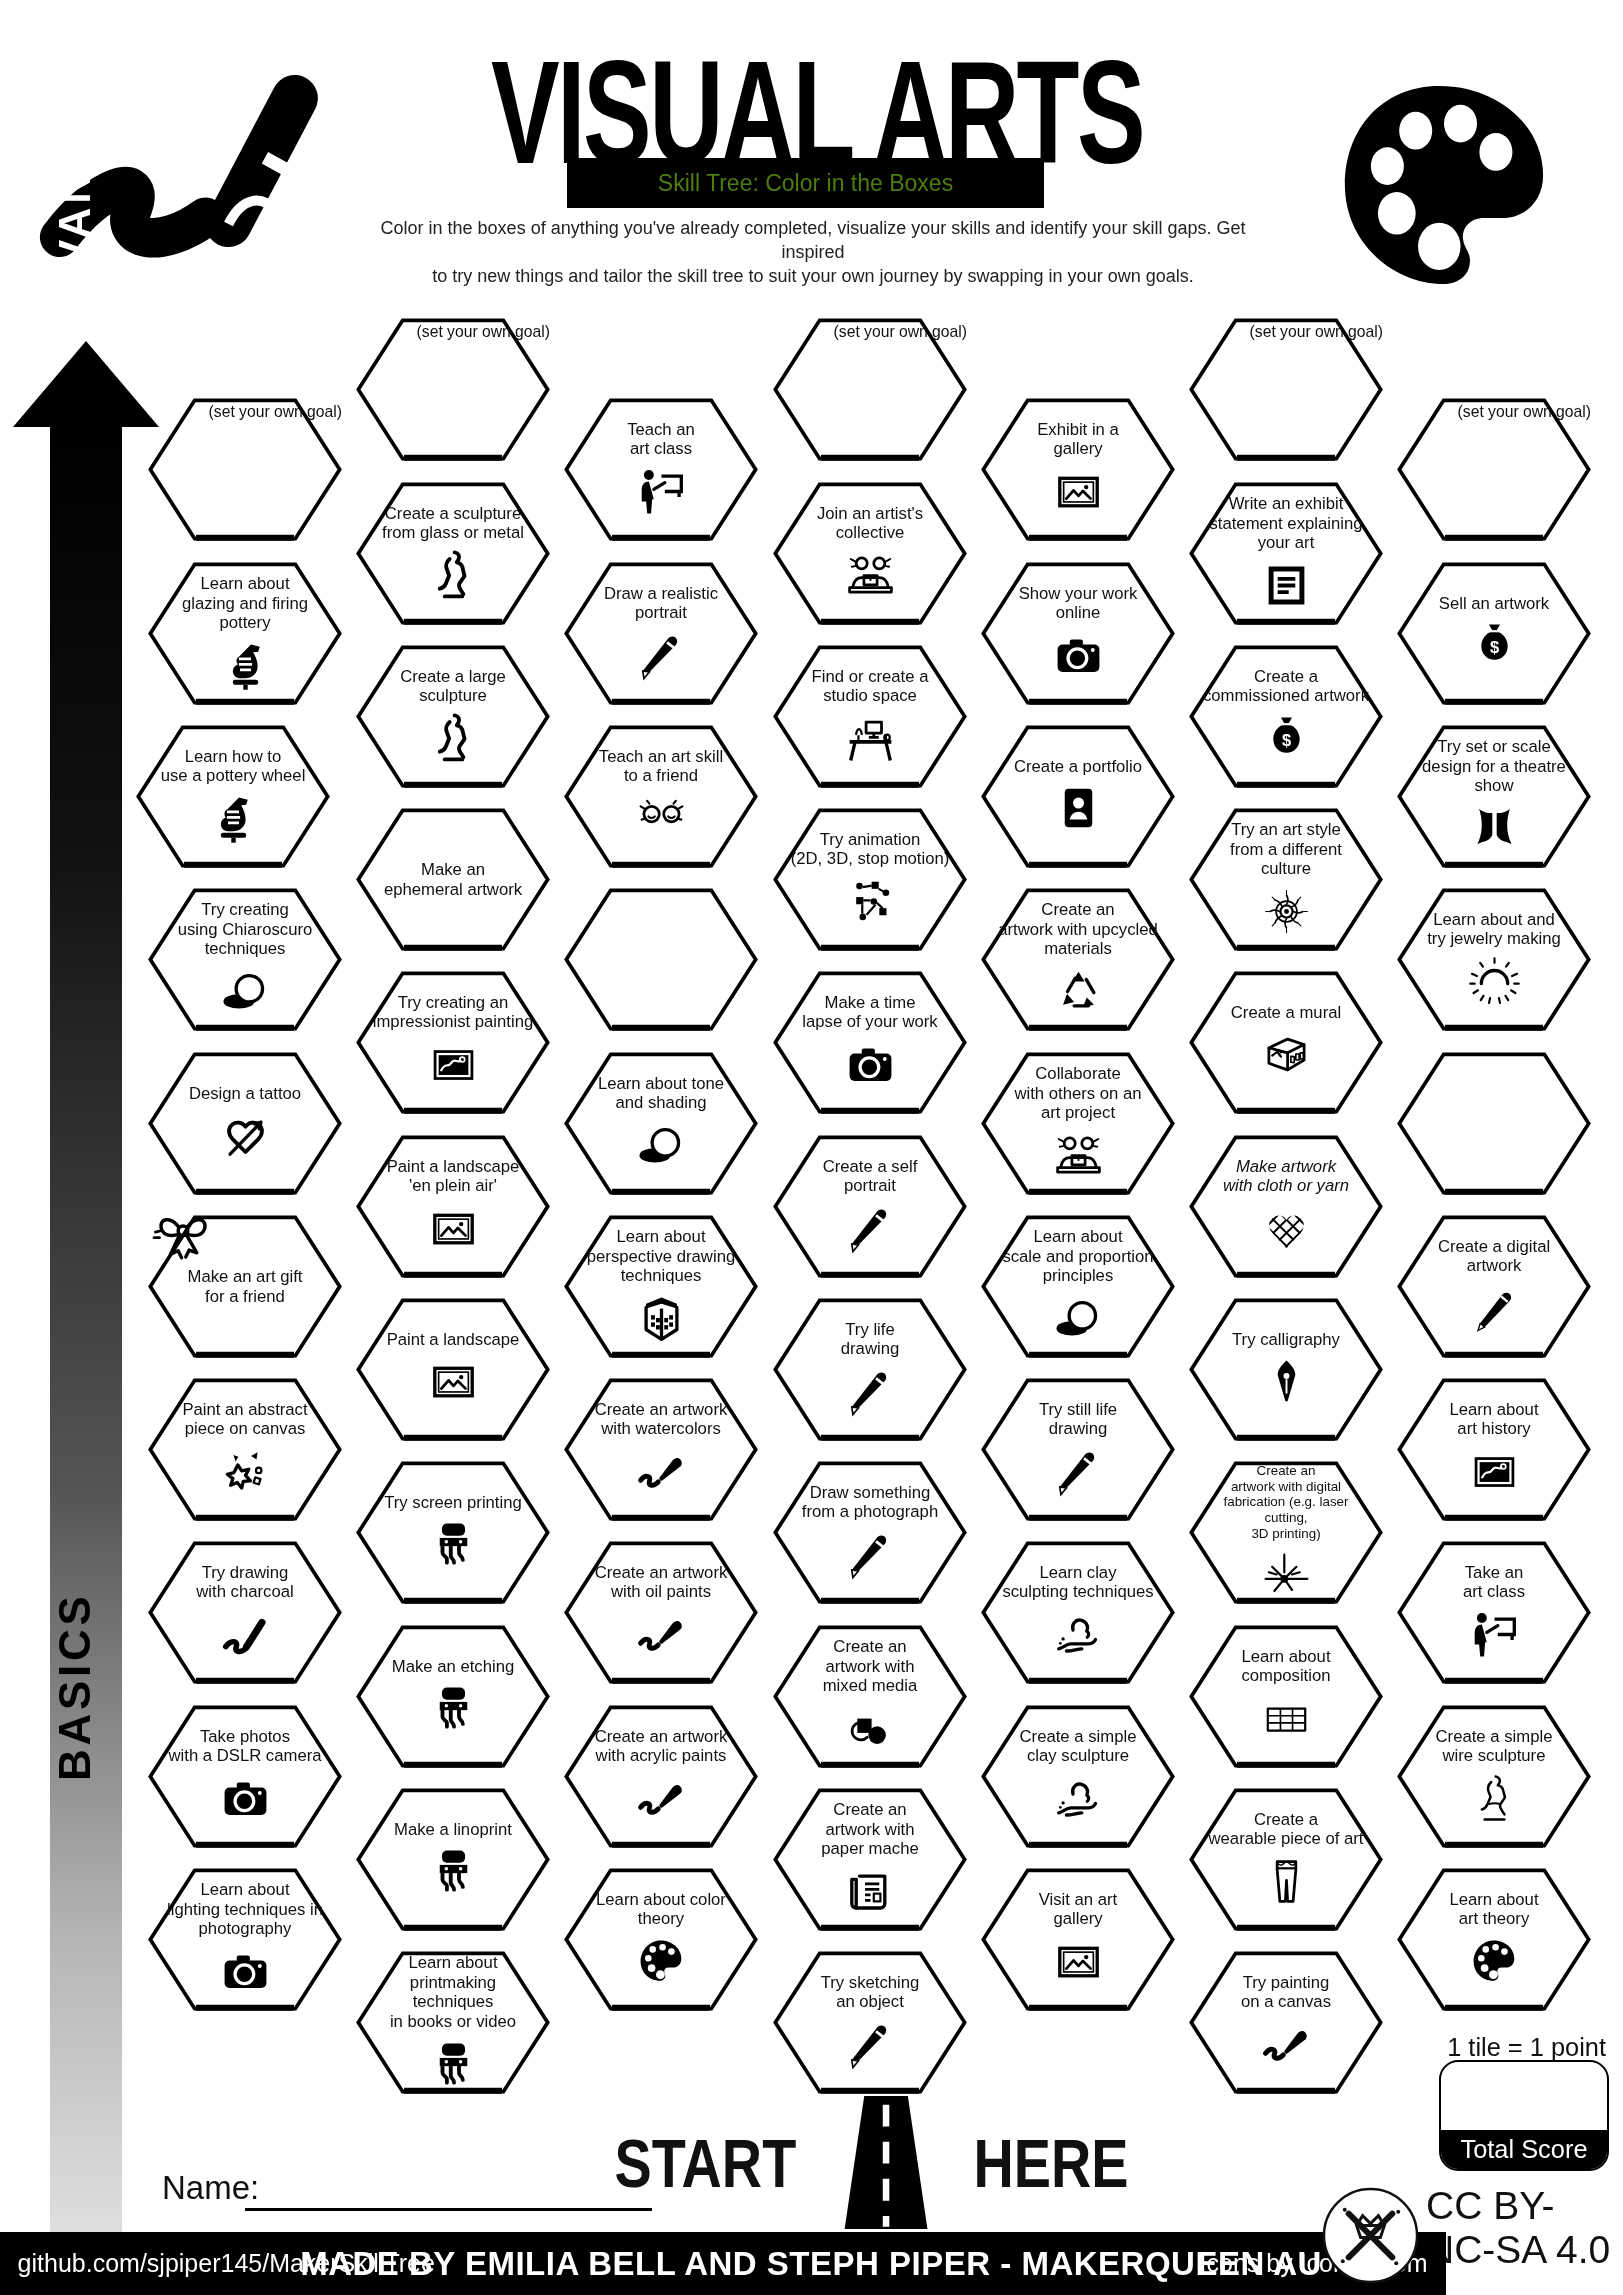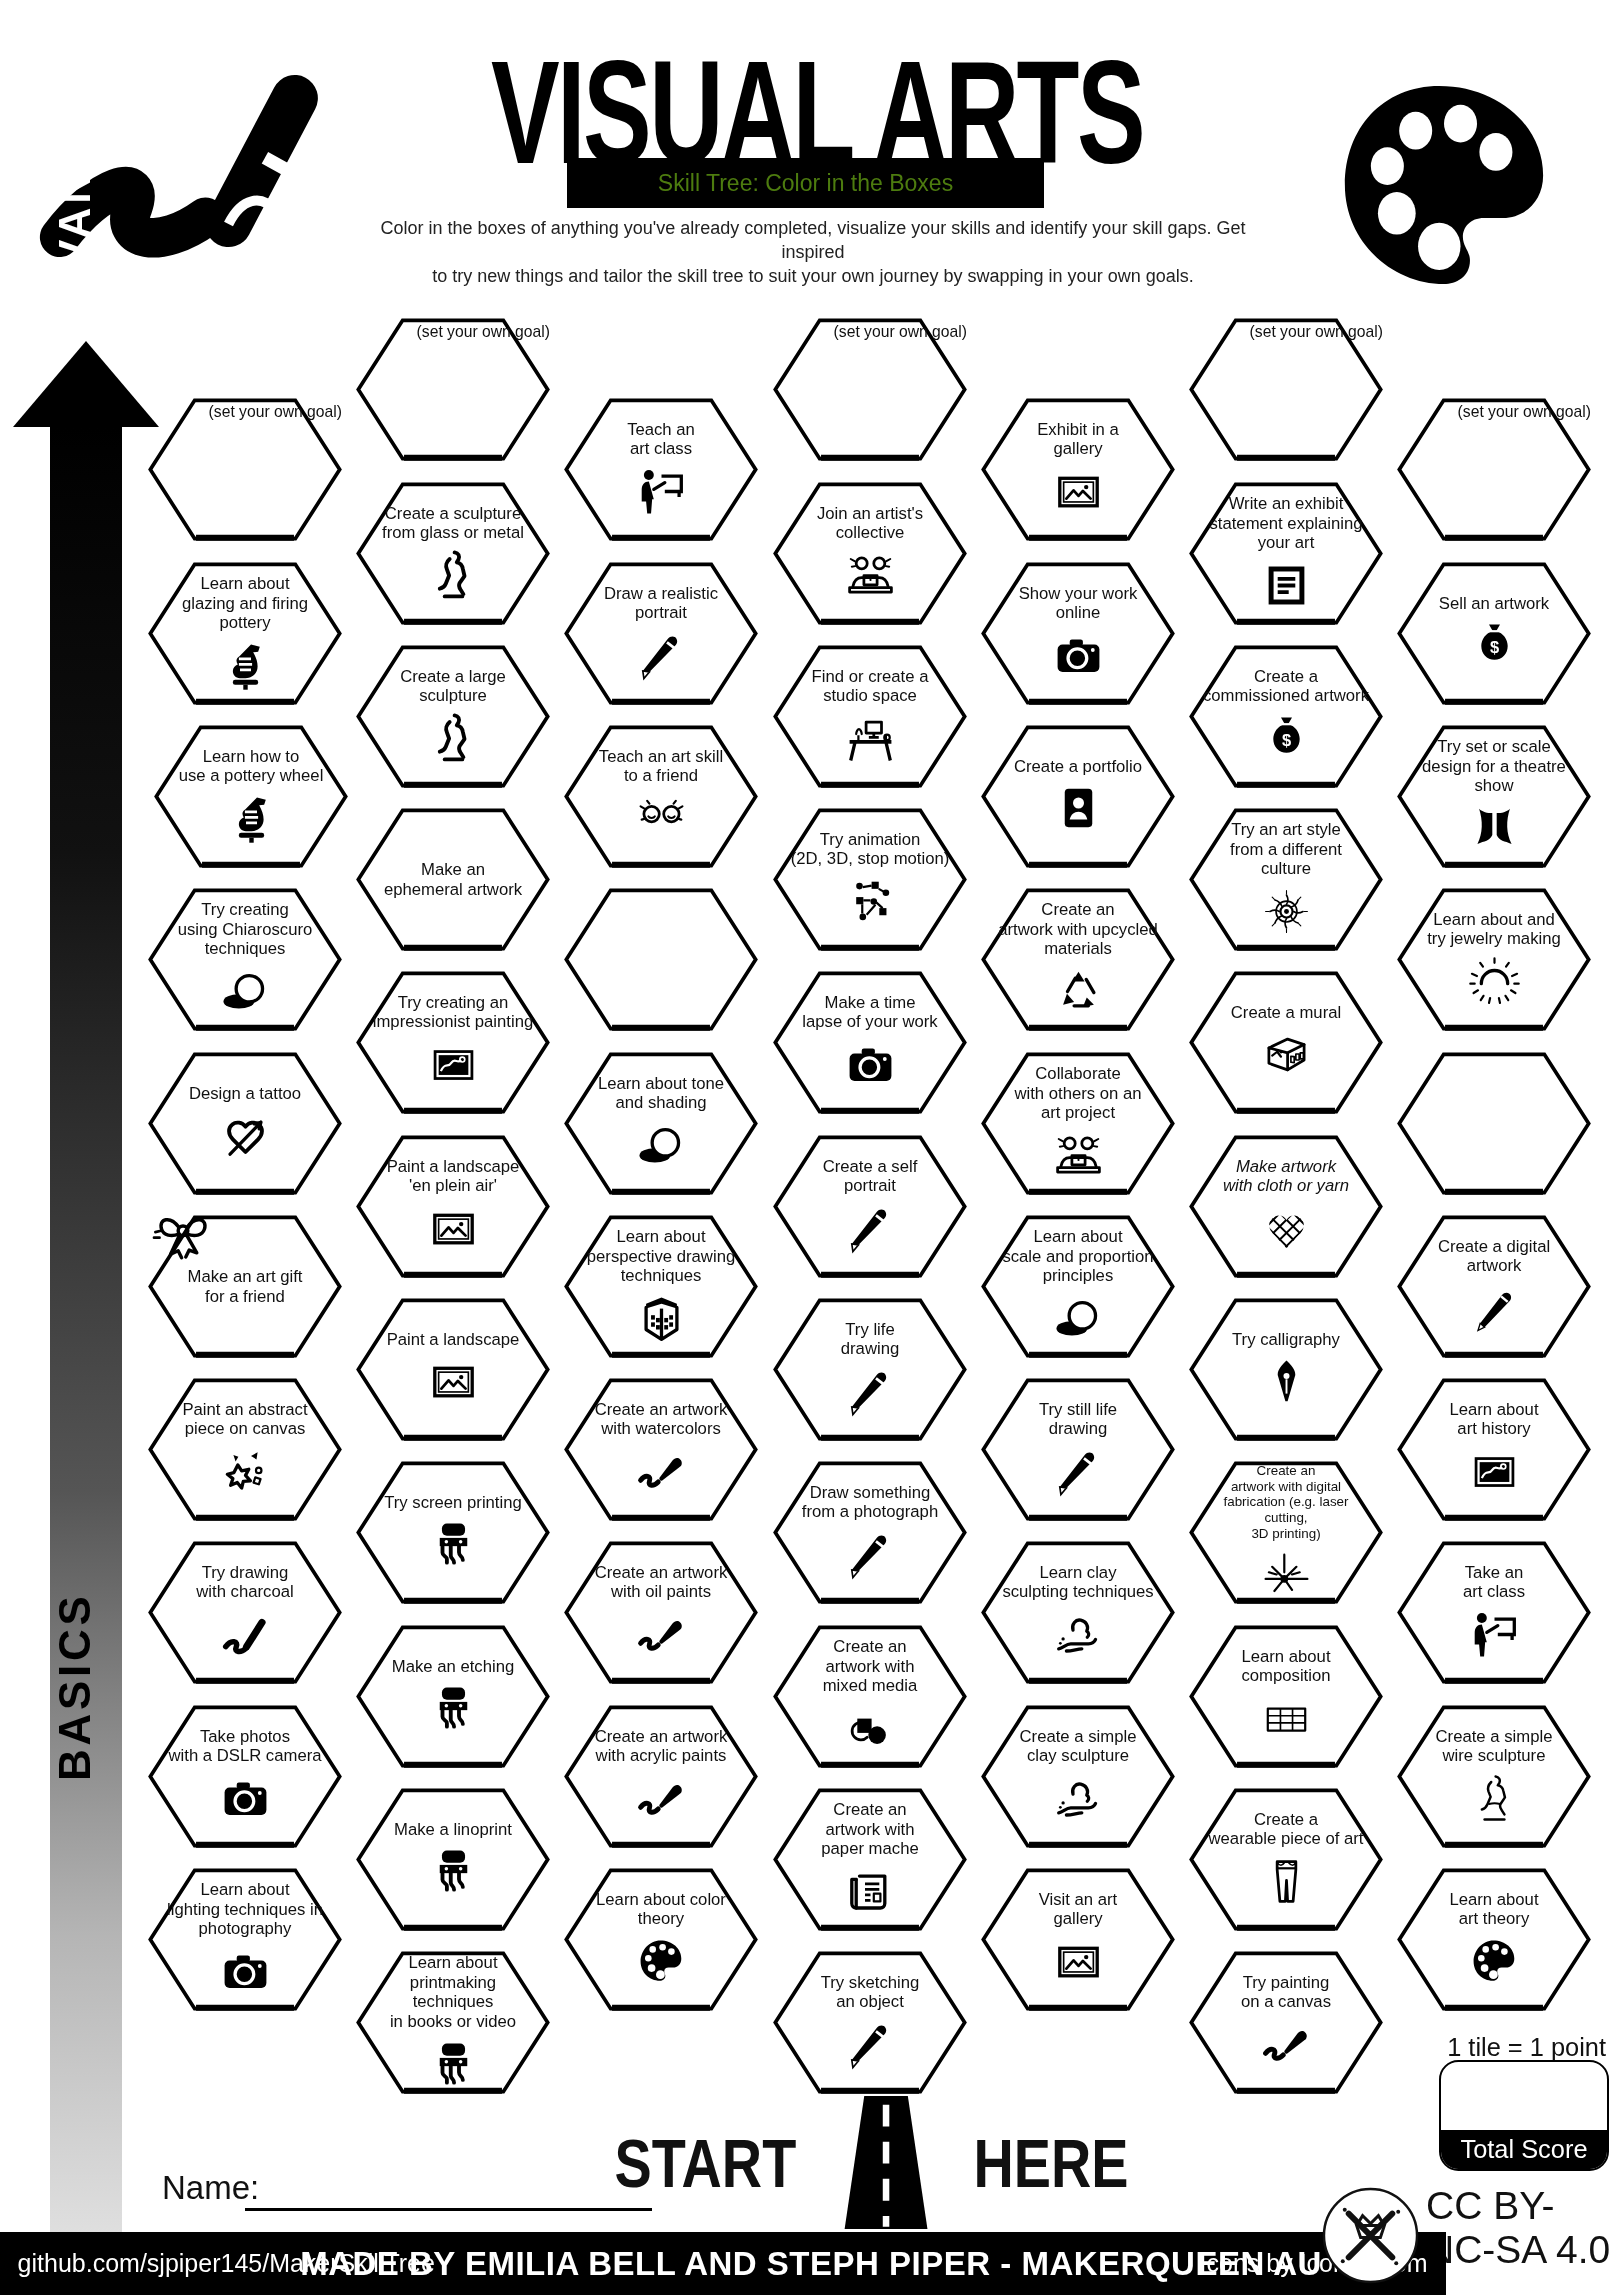--- a/index.html
+++ b/index.html
@@ -118,21 +118,21 @@
 glazing and firing
 pottery</div>
         <div class="icn"><svg viewBox="0 0 100 100">
             <path d="M60 12l16 4-3 9-9 1c5 9 8 17 8 26 0 12-9 21-22 21H40c-8 0-13-6-13-13 0-6 4-10 9-12-4-5-3-12 3-15z" fill="#000"></path>
             <path d="M38 38h22M38 48h24M40 58h20" stroke="#fff" stroke-width="5"></path>
             <rect x="27" y="76" width="46" height="9" rx="4" fill="#000"></rect>
             <rect x="46" y="85" width="8" height="9" fill="#000"></rect>
           </svg></div>
       </div>
     </div>
-    <div class="hex" style="left: 154px; top: 725px;">
+    <div class="hex" style="left: 136px; top: 725px;">
       <svg class="hexbg" viewBox="0 0 420 310" preserveAspectRatio="none">
         <polygon points="5,155 101,5 319,5 415,155 319,305 101,305"></polygon>
         <path class="foot" d="M104 303h212"></path>
       </svg>
       <div class="content">
         <div class="lbl">Learn how to
 use a pottery wheel</div>
         <div class="icn"><svg viewBox="0 0 100 100">
             <path d="M60 12l16 4-3 9-9 1c5 9 8 17 8 26 0 12-9 21-22 21H40c-8 0-13-6-13-13 0-6 4-10 9-12-4-5-3-12 3-15z" fill="#000"></path>
             <path d="M38 38h22M38 48h24M40 58h20" stroke="#fff" stroke-width="5"></path>

